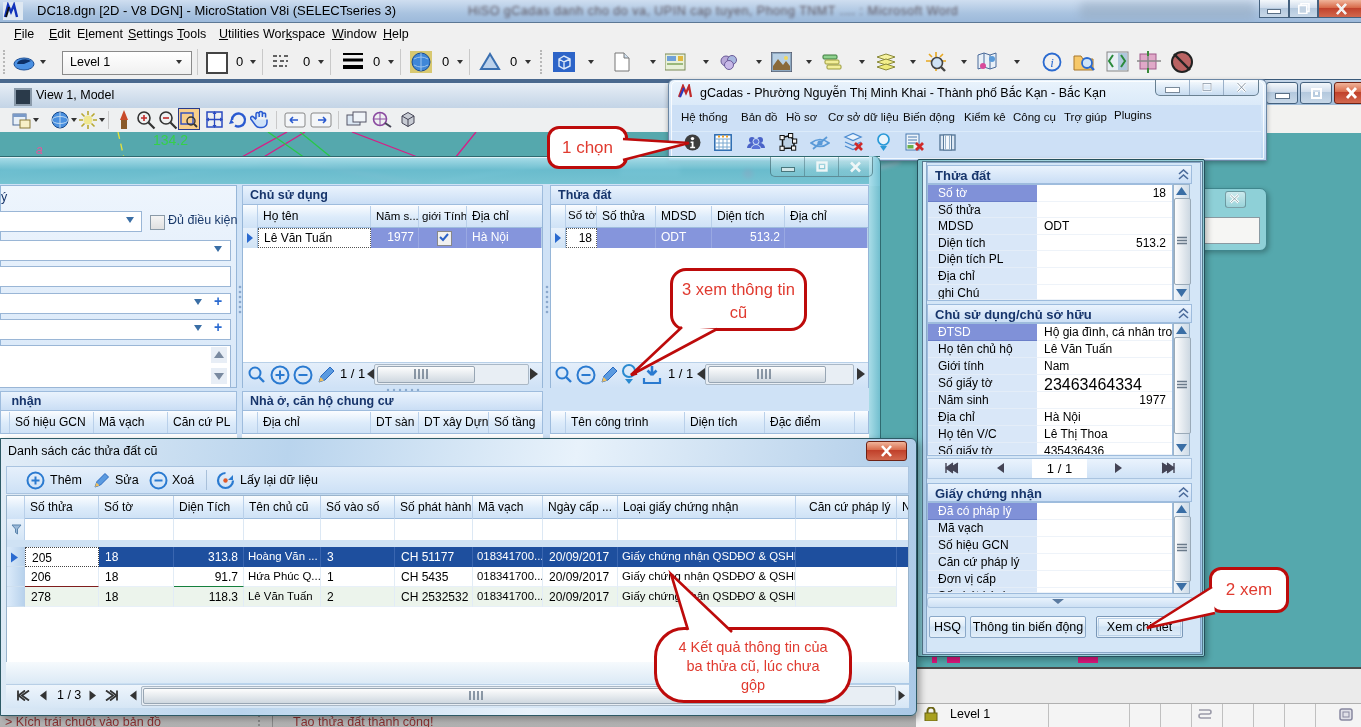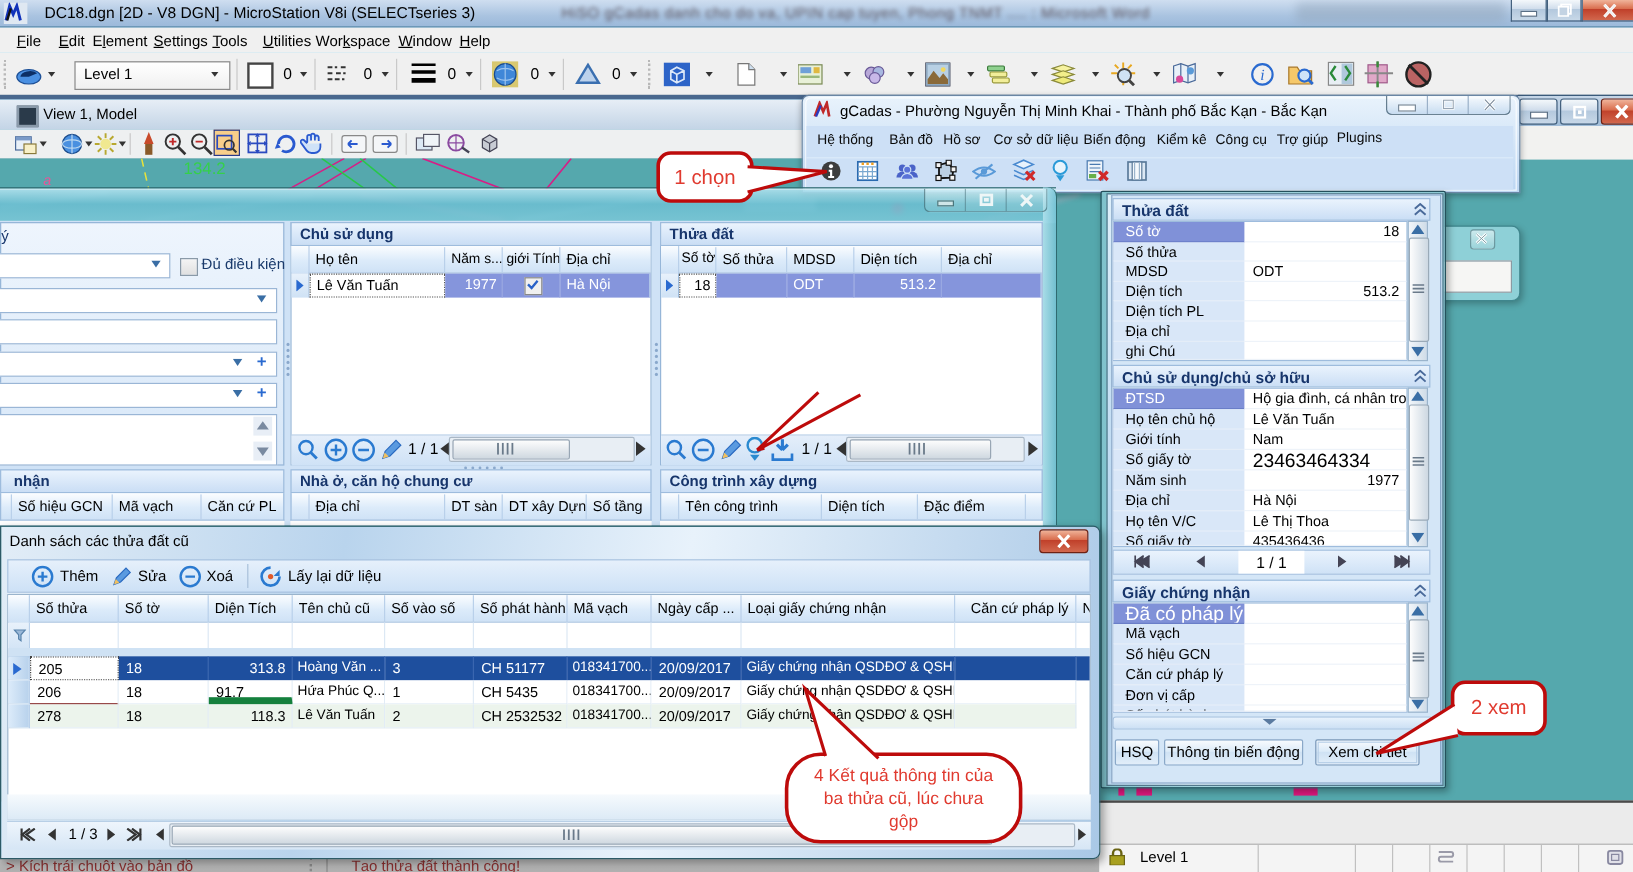--- a/index.html
+++ b/index.html
@@ -635,21 +635,20 @@
 <div class="abs" style="left:708px;top:366px;width:116px;height:15px;background:linear-gradient(#fdfdfd,#cfd8e0);border:1px solid #98a6b4;border-radius:2px"></div>
 <svg class="abs" style="left:756px;top:369px" width="20" height="10">
       <g stroke="#6a7a8a" stroke-width="1.5">
         <path d="M2 0 v10 M6 0 v10 M10 0 v10 M14 0 v10"></path>
       </g>
     </svg>
 <svg class="abs" style="left:855px;top:367px" width="12" height="14">
       <path d="M2 1 l8 6 l-8 6 Z" fill="#333"></path>
     </svg>
 
-<div class="panelhdr" style="left:550px;top:391px;width:319px;height:20px">Công trình xây dựng</div>
 <div class="abs gridhead" style="left:550px;top:411px;width:319px;height:23px;border:1px solid #9ebcdd;border-top:none;box-sizing:border-box"></div>
 <div class="gridcell" style="left:551px;top:412px;width:15px;height:21px"></div>
 <div class="gridcell" style="left:566px;top:412px;width:119px;height:21px;padding-top:3px">Tên công trình</div>
 <div class="gridcell" style="left:685px;top:412px;width:80px;height:21px;padding-top:3px">Diện tích</div>
 <div class="gridcell" style="left:765px;top:412px;width:90px;height:21px;padding-top:3px">Đặc điểm</div>
 <div class="abs" style="left:550px;top:434px;width:319px;height:4px;background:#fff"></div>
 
 <div class="abs" style="left:1150px;top:188px;width:115px;height:61px;background:#8ed0d7;border:1px solid #3f868d;border-radius:0 7px 7px 0;box-shadow:2px 2px 5px rgba(0,0,0,.25)"></div>
 <div class="abs" style="left:1225px;top:191px;width:19px;height:15px;background:linear-gradient(rgba(255,255,255,.55),rgba(170,215,220,.45));border:1px solid rgba(60,100,110,.55);border-radius:3px"></div>
 <svg class="abs" style="left:1229px;top:194px" width="11" height="10">
@@ -744,21 +743,21 @@
     </svg>
 <svg class="abs" style="left:1158px;top:462px" width="18" height="12">
       <path d="M16 1 v10 M4 1 l8 5 l-8 5 M9 1 l7 5 l-7 5" fill="#445" stroke="#445" stroke-width="1.4"></path>
     </svg>
 
 <div class="panelhdr" style="left:927px;top:483px;width:265px;height:19px;font-size:13px">Giấy chứng nhận</div>
 <svg class="abs" style="left:1178px;top:487px" width="11" height="11">
       <path d="M1 5 l4.5 -4 l4.5 4 M1 10 l4.5 -4 l4.5 4" stroke="#4a6a9a" stroke-width="1.6" fill="none"></path>
     </svg>
 <div class="abs" style="left:927px;top:502px;width:246px;height:92px;background:#fff;border:1px solid #9ebcdd;box-sizing:border-box"></div>
-<div class="abs" style="left:928px;top:503px;width:109px;height:17px;background:#8091d8;color:#fff;font-size:16px;padding:1px 0 0 10px;box-sizing:border-box;border-bottom:1px solid #6a7ec8;overflow:hidden;white-space:nowrap">Đã có pháp lý</div>
+<div class="abs" style="left:928px;top:503px;width:109px;height:17px;background:#8091d8;color:#fff;font-size:12px;padding:1px 0 0 10px;box-sizing:border-box;border-bottom:1px solid #6a7ec8;overflow:hidden;white-space:nowrap">Đã có pháp lý</div>
 <div class="abs" style="left:1037px;top:503px;width:135px;height:17px;font-size:12px;padding-top:1px;padding-left:7px;box-sizing:border-box;border-bottom:1px solid #eef3f9;overflow:hidden;white-space:nowrap"></div>
 <div class="abs" style="left:928px;top:520px;width:109px;height:17px;background:#d9e7f8;color:#000;font-size:12px;padding:1px 0 0 10px;box-sizing:border-box;border-bottom:1px solid #e4edf8;overflow:hidden;white-space:nowrap">Mã vạch</div>
 <div class="abs" style="left:1037px;top:520px;width:135px;height:17px;font-size:12px;padding-top:1px;padding-left:7px;box-sizing:border-box;border-bottom:1px solid #eef3f9;overflow:hidden;white-space:nowrap"></div>
 <div class="abs" style="left:928px;top:537px;width:109px;height:17px;background:#d9e7f8;color:#000;font-size:12px;padding:1px 0 0 10px;box-sizing:border-box;border-bottom:1px solid #e4edf8;overflow:hidden;white-space:nowrap">Số hiệu GCN</div>
 <div class="abs" style="left:1037px;top:537px;width:135px;height:17px;font-size:12px;padding-top:1px;padding-left:7px;box-sizing:border-box;border-bottom:1px solid #eef3f9;overflow:hidden;white-space:nowrap"></div>
 <div class="abs" style="left:928px;top:554px;width:109px;height:17px;background:#d9e7f8;color:#000;font-size:12px;padding:1px 0 0 10px;box-sizing:border-box;border-bottom:1px solid #e4edf8;overflow:hidden;white-space:nowrap">Căn cứ pháp lý</div>
 <div class="abs" style="left:1037px;top:554px;width:135px;height:17px;font-size:12px;padding-top:1px;padding-left:7px;box-sizing:border-box;border-bottom:1px solid #eef3f9;overflow:hidden;white-space:nowrap"></div>
 <div class="abs" style="left:928px;top:571px;width:109px;height:17px;background:#d9e7f8;color:#000;font-size:12px;padding:1px 0 0 10px;box-sizing:border-box;border-bottom:1px solid #e4edf8;overflow:hidden;white-space:nowrap">Đơn vị cấp</div>
 <div class="abs" style="left:1037px;top:571px;width:135px;height:17px;font-size:12px;padding-top:1px;padding-left:7px;box-sizing:border-box;border-bottom:1px solid #eef3f9;overflow:hidden;white-space:nowrap"></div>
 <div class="abs" style="left:928px;top:588px;width:109px;height:5px;background:#d9e7f8;color:#000;font-size:12px;padding:1px 0 0 10px;box-sizing:border-box;border-bottom:1px solid #e4edf8;overflow:hidden;white-space:nowrap">Số phát hành</div>
@@ -888,21 +887,21 @@
 <div class="dscell" style="left:321px;top:547px;width:74px;height:20px;background:#1e4f9e;border-right:1px solid #3a66b0;color:#fff;">3</div>
 <div class="dscell" style="left:395px;top:547px;width:78px;height:20px;background:#1e4f9e;border-right:1px solid #3a66b0;color:#fff;">CH 51177</div>
 <div class="dscell" style="left:473px;top:547px;width:70px;height:20px;background:#1e4f9e;border-right:1px solid #3a66b0;color:#fff;;font-size:11.4px;padding-left:4px">018341700...</div>
 <div class="dscell" style="left:543px;top:547px;width:75px;height:20px;background:#1e4f9e;border-right:1px solid #3a66b0;color:#fff;">20/09/2017</div>
 <div class="dscell" style="left:618px;top:547px;width:178px;height:20px;background:#1e4f9e;border-right:1px solid #3a66b0;color:#fff;;font-size:11.4px;padding-left:4px">Giấy chứng nhận QSDĐƠ &amp; QSHN...</div>
 <div class="dscell" style="left:796px;top:547px;width:101px;height:20px;background:#1e4f9e;border-right:1px solid #3a66b0;color:#fff;"></div>
     <div class="dscell" style="left:897px;top:547px;width:11px;height:20px;background:#1e4f9e;color:#fff;"></div>
 <div class="abs" style="left:7px;top:567px;width:18px;height:20px;background:linear-gradient(90deg,#dcebfa,#b8d2ec);border-right:1px solid #b9d0ea;border-bottom:1px solid #cfe0f0;box-sizing:border-box"></div>
 <div class="dscell" style="left:25px;top:567px;width:74px;height:20px;background:#fff;border-right:1px solid #e2ecf6;border-bottom:1px solid #7f1d1d;color:#000;">206</div>
 <div class="dscell" style="left:99px;top:567px;width:75px;height:20px;background:#fff;border-right:1px solid #e2ecf6;border-bottom:1px solid #e8f0f8;color:#000;">18</div>
-<div class="dscell" style="left:174px;top:567px;width:70px;height:20px;background:#fff;border-right:1px solid #e2ecf6;border-bottom:6px solid #15803d;color:#000;padding-right:5px;">91.7</div>
+<div class="dscell" style="left:174px;top:567px;width:70px;height:20px;background:#fff;border-right:1px solid #e2ecf6;border-bottom:1px solid #15803d;color:#000;text-align:right;padding-right:5px;">91.7</div>
 <div class="dscell" style="left:244px;top:567px;width:77px;height:20px;background:#fff;border-right:1px solid #e2ecf6;border-bottom:1px solid #e8f0f8;color:#000;;font-size:11.4px;padding-left:4px">Hứa Phúc Q...</div>
 <div class="dscell" style="left:321px;top:567px;width:74px;height:20px;background:#fff;border-right:1px solid #e2ecf6;border-bottom:1px solid #e8f0f8;color:#000;">1</div>
 <div class="dscell" style="left:395px;top:567px;width:78px;height:20px;background:#fff;border-right:1px solid #e2ecf6;border-bottom:1px solid #e8f0f8;color:#000;">CH 5435</div>
 <div class="dscell" style="left:473px;top:567px;width:70px;height:20px;background:#fff;border-right:1px solid #e2ecf6;border-bottom:1px solid #e8f0f8;color:#000;;font-size:11.4px;padding-left:4px">018341700...</div>
 <div class="dscell" style="left:543px;top:567px;width:75px;height:20px;background:#fff;border-right:1px solid #e2ecf6;border-bottom:1px solid #e8f0f8;color:#000;">20/09/2017</div>
 <div class="dscell" style="left:618px;top:567px;width:178px;height:20px;background:#fff;border-right:1px solid #e2ecf6;border-bottom:1px solid #e8f0f8;color:#000;;font-size:11.4px;padding-left:4px">Giấy chứng nhận QSDĐƠ &amp; QSHN...</div>
 <div class="dscell" style="left:796px;top:567px;width:101px;height:20px;background:#fff;border-right:1px solid #e2ecf6;border-bottom:1px solid #e8f0f8;color:#000;"></div>
 <div class="abs" style="left:7px;top:587px;width:18px;height:20px;background:linear-gradient(90deg,#dcebfa,#b8d2ec);border-right:1px solid #b9d0ea;border-bottom:1px solid #cfe0f0;box-sizing:border-box"></div>
 <div class="dscell" style="left:25px;top:587px;width:74px;height:20px;background:#ecf4ec;border-right:1px solid #e2ecf6;border-bottom:1px solid #e8f0f8;color:#000;">278</div>
 <div class="dscell" style="left:99px;top:587px;width:75px;height:20px;background:#ecf4ec;border-right:1px solid #e2ecf6;border-bottom:1px solid #e8f0f8;color:#000;">18</div>
@@ -946,20 +945,21 @@
 <svg class="abs" style="left:897px;top:690px" width="10" height="11">
       <path d="M1.5 0.5 L8 5.5 l-6.5 5 Z" fill="#333"></path>
     </svg>
 
 <div class="callout" style="left:547px;top:126px;width:81px;height:43px;font-size:17px;padding-top:9px">1 chọn</div>
 <svg class="abs" style="left:600px;top:120px" width="110" height="60">
       <polygon points="23,19 89,23 23,40" fill="#fff"></polygon>
       <path d="M23 19 L89 23 L23 40" fill="none" stroke="#bd0b0b" stroke-width="2.6"></path>
     </svg>
 
+<div class="callout" style="left:670px;top:268px;width:137px;height:63px;font-size:16.5px;padding-top:7px;border-radius:16px;line-height:23px">3 xem thông tin<br>cũ</div>
 <svg class="abs" style="left:610px;top:320px" width="120" height="70">
       <polygon points="72,7 107,9 21,55" fill="#fff"></polygon>
       <path d="M72 7 L21 55 L107 9" fill="none" stroke="#bd0b0b" stroke-width="2.6"></path>
       <path d="M21 55 l6 -1.5" stroke="#bd0b0b" stroke-width="2.6"></path>
     </svg>
 
 <div class="callout" style="left:1209px;top:567px;width:80px;height:46px;font-size:17px;padding-top:10px">2 xem</div>
 <svg class="abs" style="left:1130px;top:575px" width="110" height="70">
       <polygon points="82,12 17,53 85,38" fill="#fff"></polygon>
       <path d="M82 12 L17 53 L85 38" fill="none" stroke="#bd0b0b" stroke-width="2.6"></path>

